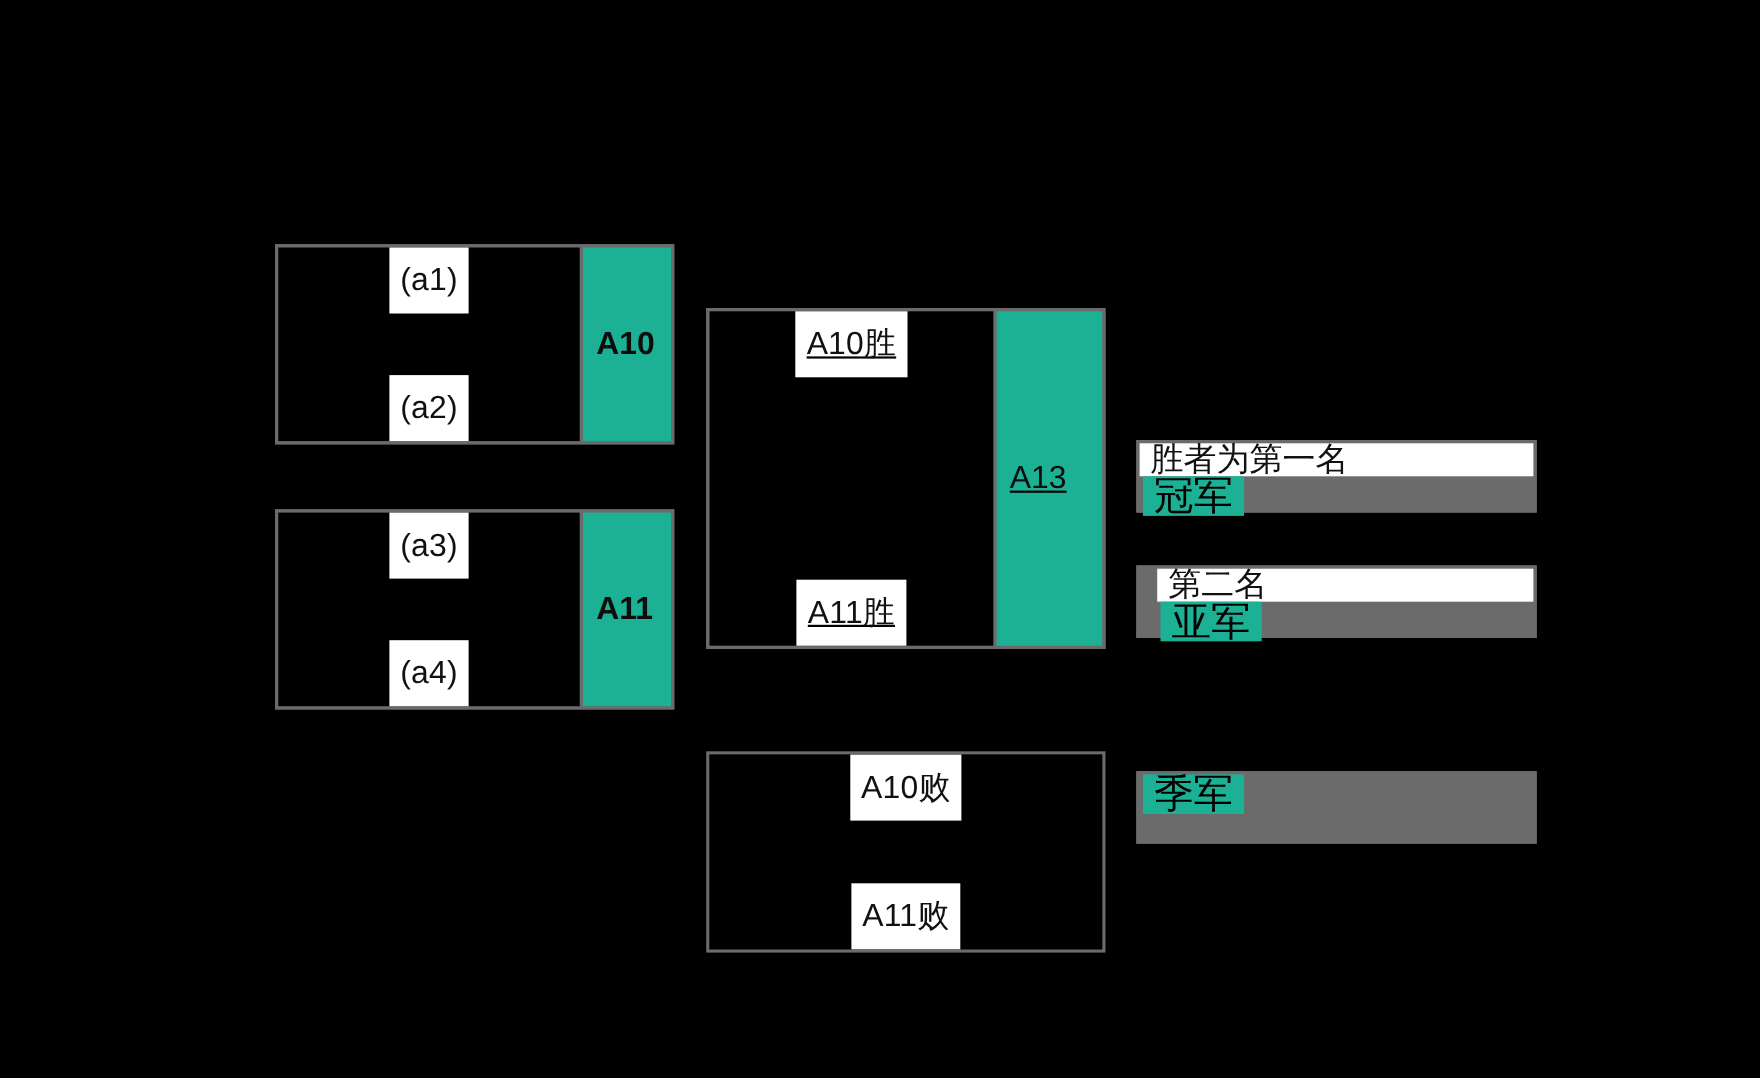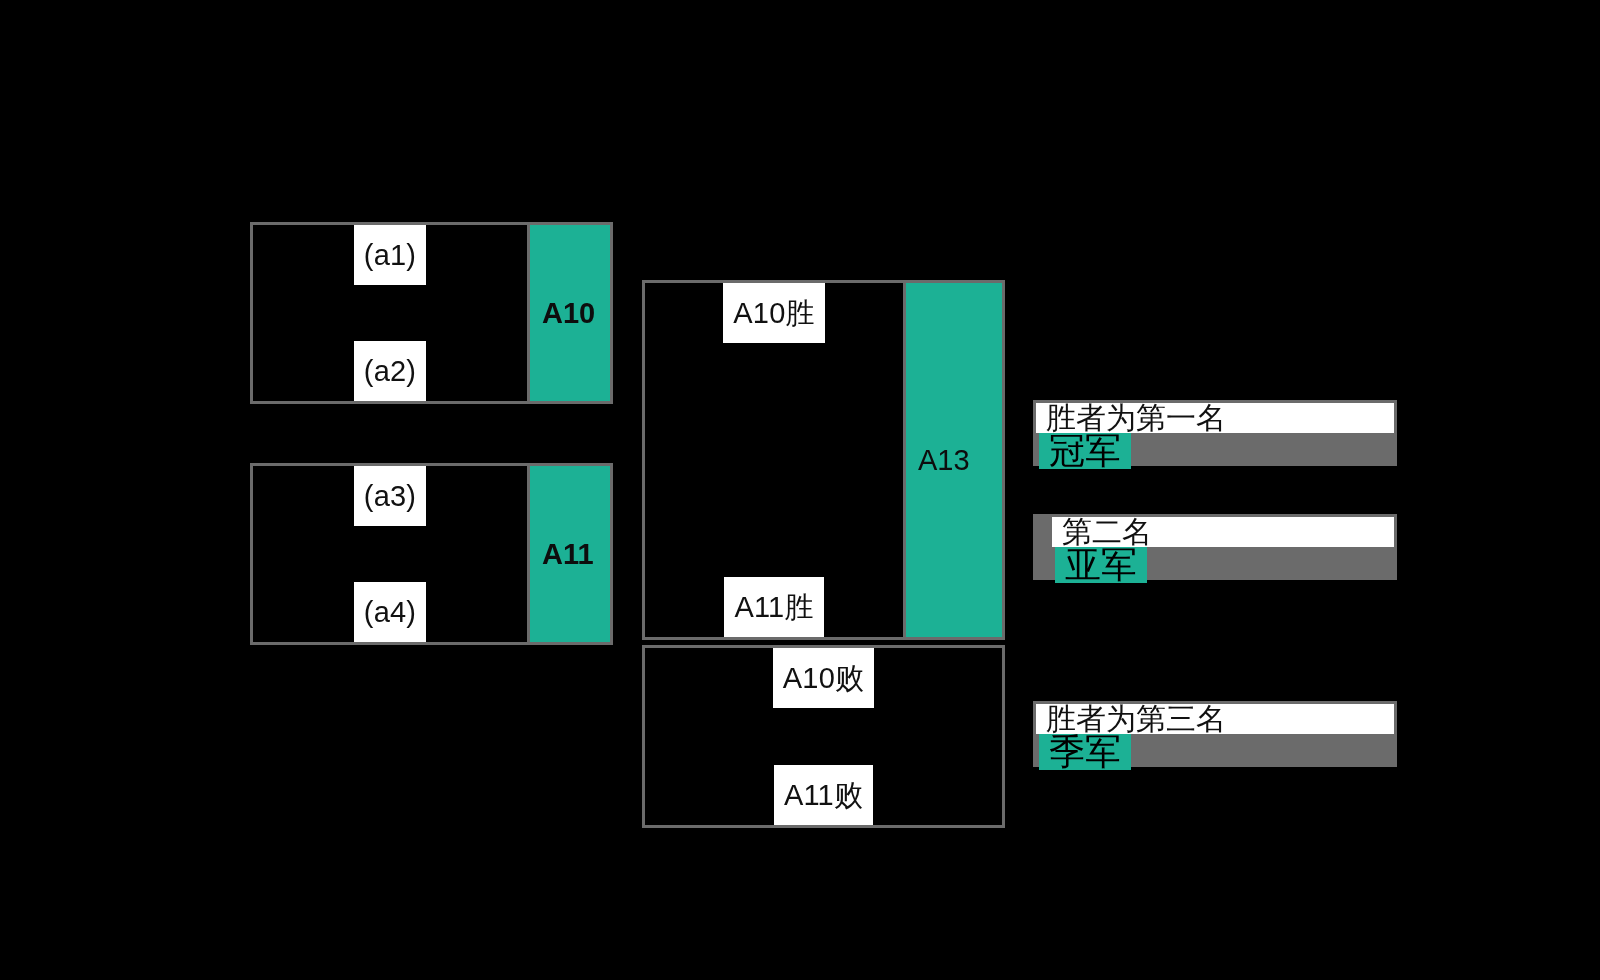--- a/index.html
+++ b/index.html
@@ -93,22 +93,22 @@
 
   
 
   
   #match-a10 { left: 250px; top: 222px;  width: 363px; height: 182px; }
   #match-a11 { left: 250px; top: 463px;  width: 363px; height: 182px; }
   #match-a10 .slot, #match-a11 .slot { height: 60px; }
   #match-a10 .match-badge, #match-a11 .match-badge { width: 80px; font-weight: bold; }
 
   
-  #match-a13 { left: 642px; top: 280px;  width: 363px; height: 360px; }
-  #match-a12 { left: 642px; top: 645px;  width: 363px; height: 183px; }
+  #match-a13 { left: 642px; top: 280px;  width: 363px; height: 310px; text-decoration: underline; }
+  #match-a12 { left: 642px; top: 683px;  width: 363px; height: 183px; }
   #match-a13 .slot { height: 60px; }
   #match-a12 .slot { height: 60px; }
   #match-a13 .match-badge, #match-a12 .match-badge { width: 96px; }
 
   
   #result-first  { left: 1033px; top: 400px; width: 364px; height: 66px; }
   #result-second { left: 1033px; top: 514px; width: 364px; height: 66px; padding-left: 16px; }
   #result-third  { left: 1033px; top: 701px; width: 364px; height: 66px; }
   .result .result-rank { width: 92px; }
 </style>
@@ -152,17 +152,16 @@
     <div class="result-label">胜者为第一名</div>
     <div class="result-rank">冠军</div>
   </div>
 
   <div class="result" id="result-second">
     <div class="result-label">第二名</div>
     <div class="result-rank">亚军</div>
   </div>
 
   <div class="result" id="result-third">
-    <div class="result-label">胜者为第三名</div>
     <div class="result-rank">季军</div>
   </div>
 
 </div>
 
 </body></html>

